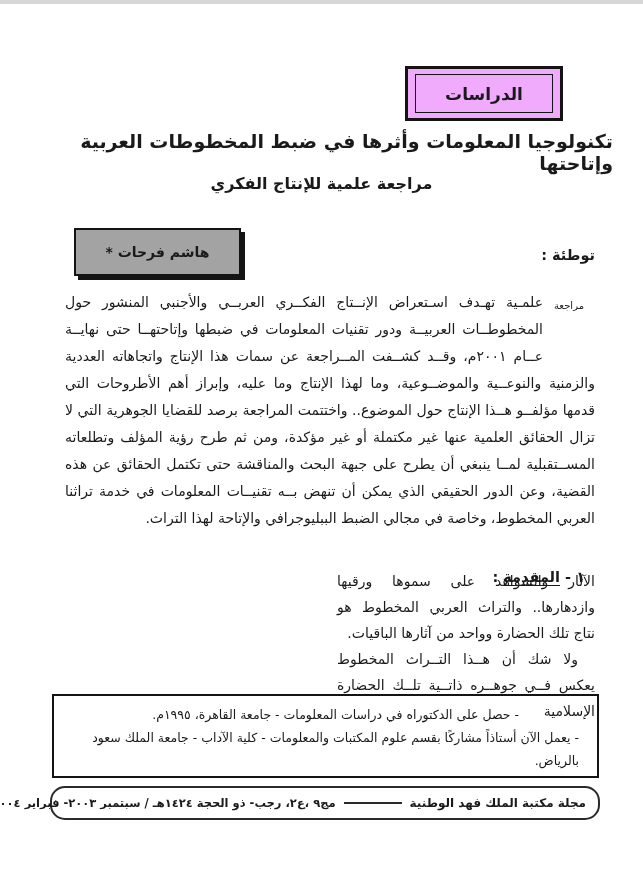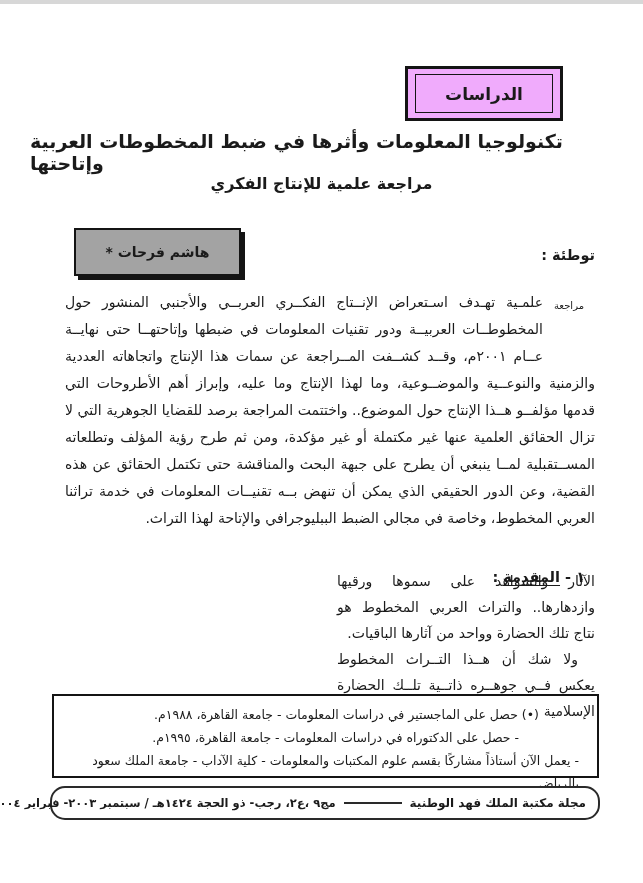--- a/index.html
+++ b/index.html
@@ -26,21 +26,21 @@
   .studies-box-inner {
     width:100%; height:100%;
     border:1.5px solid #141414;
     display:flex; align-items:center; justify-content:center;
   }
   .studies-label { font-size:17px; font-weight:bold; }
 
   
   .article-title {
     position:absolute; top:130px; left:30px; width:583px;
-    text-align:left; font-size:19px; font-weight:bold;
+    text-align:right; font-size:19px; font-weight:bold;
     letter-spacing:0.2px;
   }
   .article-subtitle {
     position:absolute; top:174px; left:30px; width:583px;
     text-align:center; font-size:16px; font-weight:bold;
   }
 
   
   .author-box {
     position:absolute; top:228px; left:74px; width:167px; height:48px;
@@ -145,21 +145,20 @@
 </div>
 
 <div class="intro-columns">
   <div class="intro-col">
     <p>الآثار والشواهد على سموها ورقيها وازدهارها.. والتراث العربي المخطوط هو نتاج تلك الحضارة وواحد من آثارها الباقيات.</p>
     <p class="indent-first">ولا شك أن هــذا التــراث المخطوط يعكس فــي جوهــره ذاتــية تلــك الحضارة الإسلامية</p>
   </div>
 </div>
 
 <div class="footnote-box">
-  <div class="footnote-line fn-0">(•) حصل على الماجستير في دراسات المعلومات - جامعة القاهرة، ١٩٨٨م.</div>
   <div class="footnote-line fn-1">- حصل على الدكتوراه في دراسات المعلومات - جامعة القاهرة، ١٩٩٥م.</div>
   <div class="footnote-line fn-2">- يعمل الآن أستاذاً مشاركًا بقسم علوم المكتبات والمعلومات - كلية الآداب - جامعة الملك سعود بالرياض.</div>
 </div>
 
 <div class="footer-bar">
   <span class="footer-journal">مجلة مكتبة الملك فهد الوطنية</span>
   <span class="footer-divider"></span>
   <span class="footer-issue">مج٩ ،ع٢، رجب- ذو الحجة ١٤٢٤هـ / سبتمبر ٢٠٠٣- فبراير ٢٠٠٤م</span>
 </div>
 

